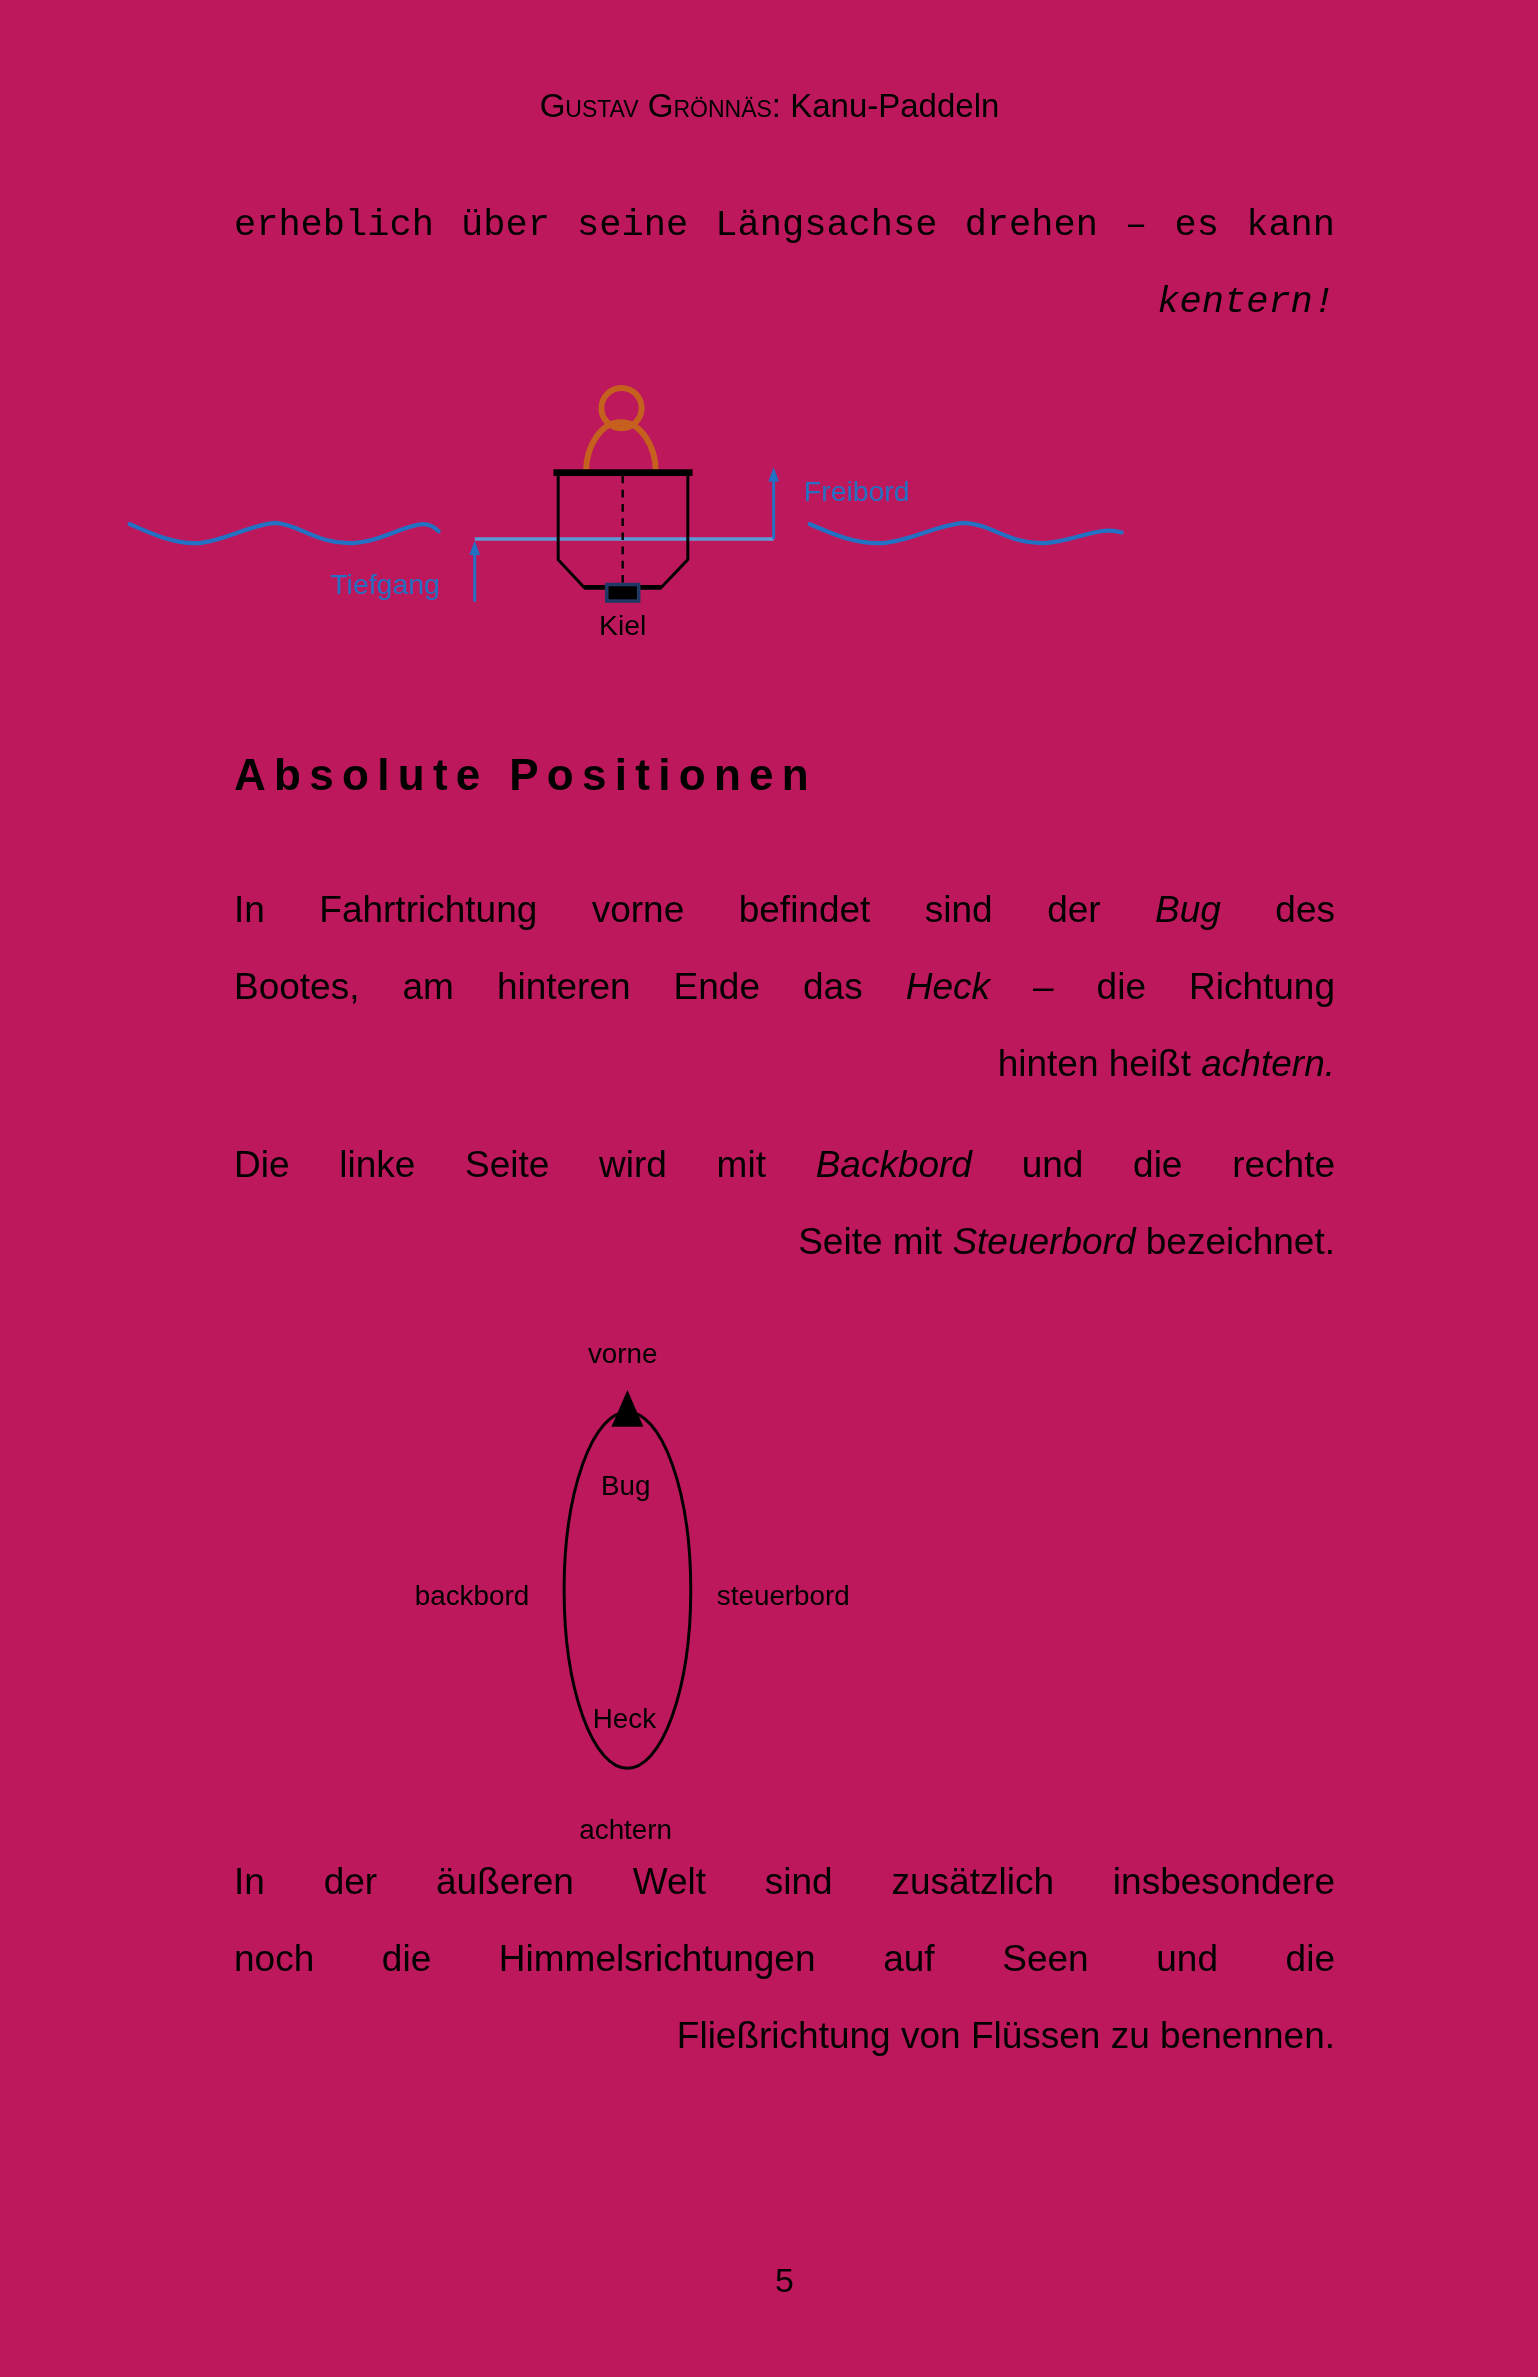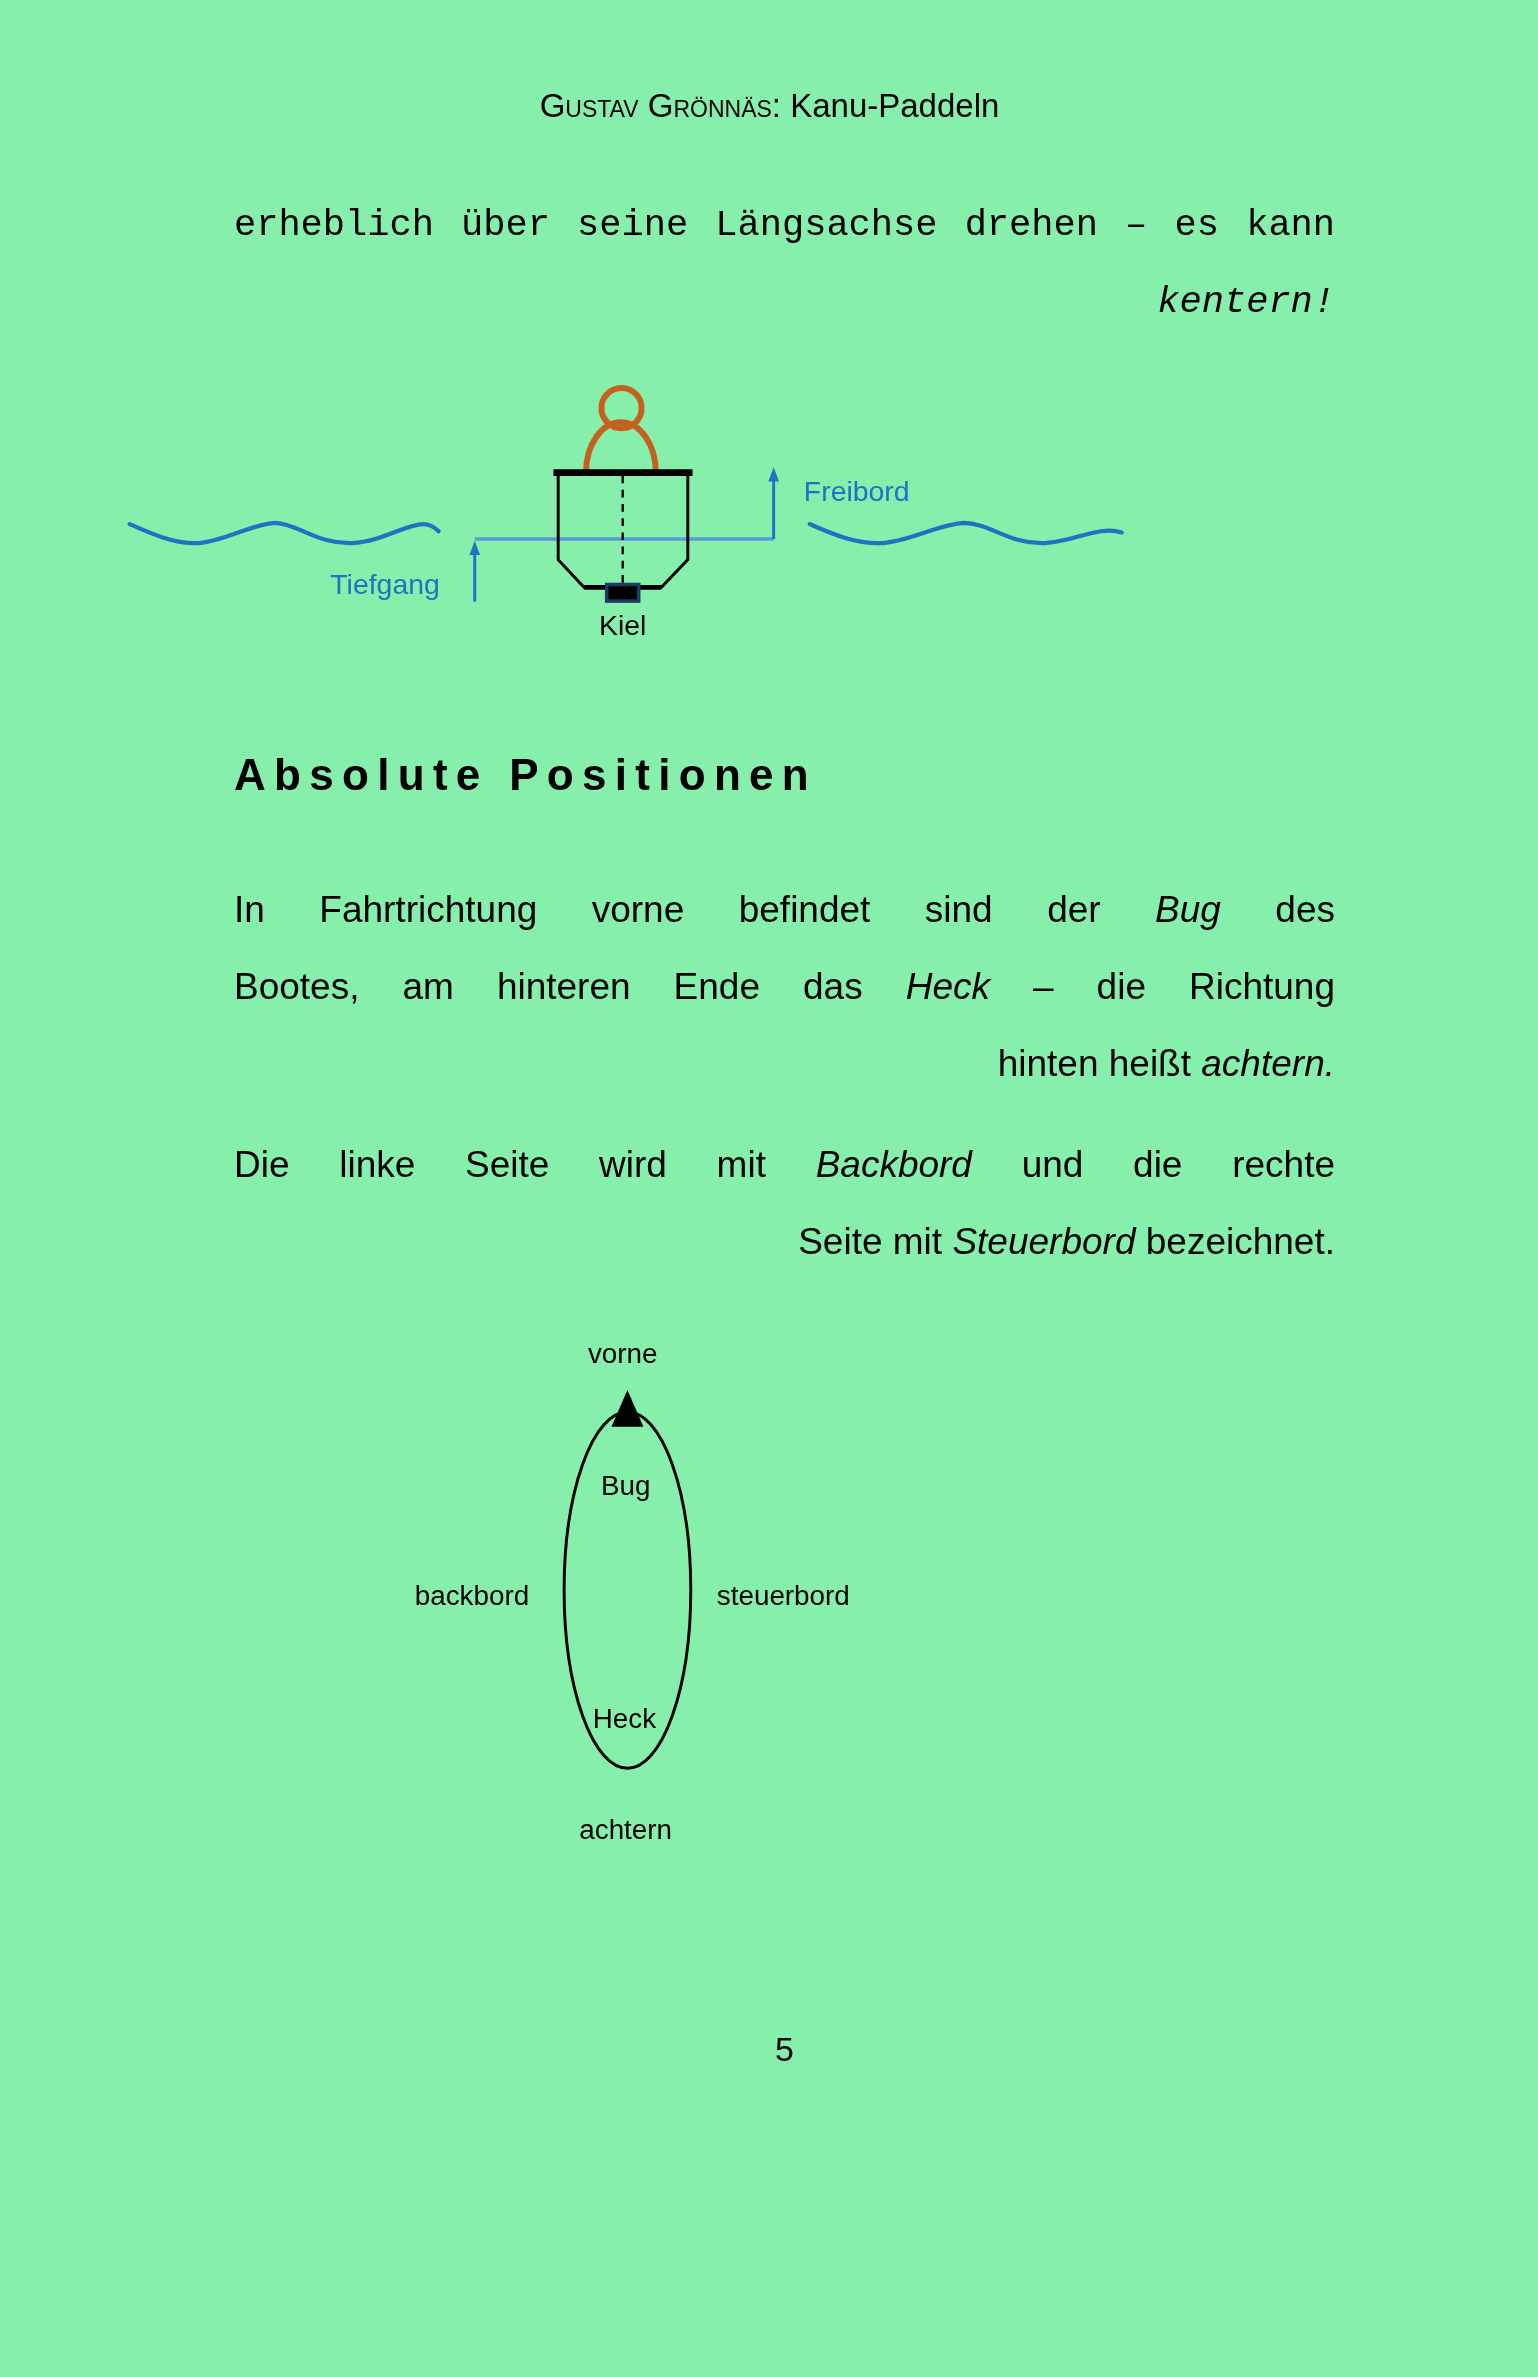--- a/index.html
+++ b/index.html
@@ -1,21 +1,21 @@
 <!DOCTYPE html>
 <html style="font-size:9.5px"><head>
 <meta charset="utf-8">
 <style>
   * { margin:0; padding:0; box-sizing:border-box; }
   html,body { background:#e8e8e8; }
   .page {
     position:relative;
     width:1539px; height:2377px;
     margin:0 auto;
-    background:#86efac;
+    background:#be185d;
     font-family:"Liberation Sans","DejaVu Sans",sans-serif;
     color:#000;
     padding-top:88px;
     overflow:hidden;
   }
   .header {
     text-align:center;
     font-size:33px; line-height:36px;
     white-space:pre;
   }
@@ -102,18 +102,23 @@
       <text x="1447" y="89" font-size="47" text-anchor="middle" fill="#000">vorne</text>
       <ellipse cx="1455" cy="473" rx="107" ry="301" fill="none" stroke="#000" stroke-width="5"></ellipse>
       <polygon points="1455,135 1428,197 1482,197" fill="#000"></polygon>
       <text x="1452" y="313" font-size="47" text-anchor="middle" fill="#000">Bug</text>
       <text x="1289" y="499" font-size="47" text-anchor="end" fill="#000">backbord</text>
       <text x="1606" y="499" font-size="47" text-anchor="start" fill="#000">steuerbord</text>
       <text x="1450" y="706" font-size="47" text-anchor="middle" fill="#000">Heck</text>
       <text x="1452" y="893" font-size="47" text-anchor="middle" fill="#000">achtern</text>
     </svg>
 
+    <div class="body-text para-4">
+      <div class="line just"><span>In der äußeren Welt sind zusätzlich insbesondere</span></div>
+      <div class="line just"><span>noch die Himmelsrichtungen auf Seen und die</span></div>
+      <div class="line last"><span>Fließrichtung von Flüssen zu benennen.</span></div>
+    </div>
 
     <div class="page-number">5</div>
 
   </div>
 </div>
 
 
 </body></html>

